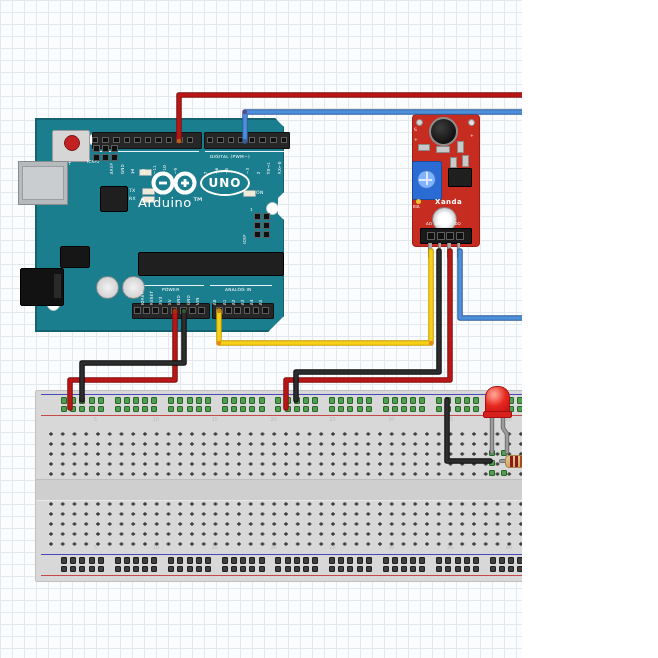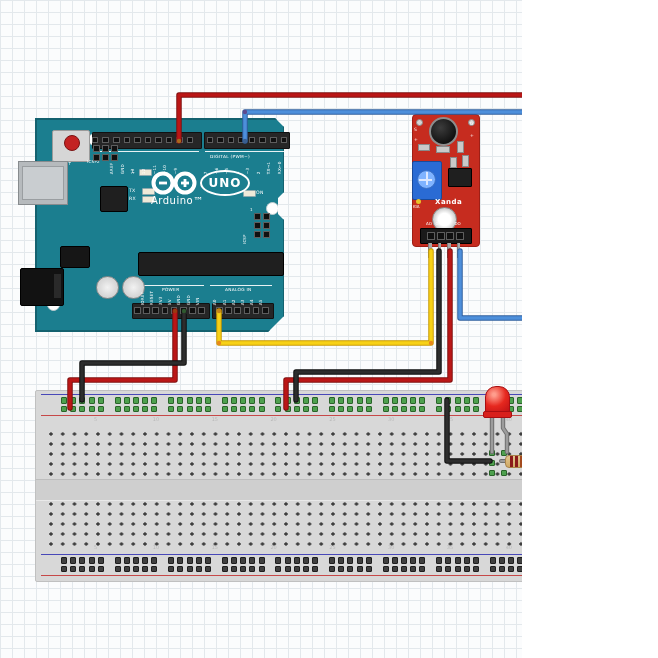--- a/index.html
+++ b/index.html
@@ -112,21 +112,21 @@
       <circle cx="15" cy="15" r="9.5" fill="none" stroke="#fff" stroke-width="4"></circle>
       <circle cx="37" cy="15" r="9.5" fill="none" stroke="#fff" stroke-width="4"></circle>
       <rect x="11" y="13.6" width="8" height="2.8" fill="#fff"></rect>
       <rect x="33" y="13.6" width="8" height="2.8" fill="#fff"></rect>
       <rect x="35.6" y="11" width="2.8" height="8" fill="#fff"></rect>
     </svg>
     <div class="c" style="left:165px;top:52px;width:46px;height:22px;border:2px solid #fff;border-radius:50%;
                 display:flex;align-items:center;justify-content:center">
       <span class="blabel" style="position:static;font-size:12px;font-weight:bold;letter-spacing:1px">UNO</span>
     </div>
-    <div class="blabel" style="left:116px;top:78px;font-size:10px;letter-spacing:.5px">Arduino™</div>
+    <div class="blabel" style="left:103px;top:78px;font-size:13px;letter-spacing:.5px">Arduino™</div>
 
     <div class="chip" style="left:65px;top:68px;width:26px;height:24px"></div>
     <div class="chip" style="left:103px;top:134px;width:144px;height:22px"></div>
     <div class="chip" style="left:25px;top:128px;width:28px;height:20px;background:#161616"></div>
     <div class="c" style="left:61px;top:158px;width:21px;height:21px;border-radius:50%;background:radial-gradient(#f2f2f2,#c6c6c6);border:1px solid #8a8a8a"></div>
     <div class="c" style="left:87px;top:158px;width:21px;height:21px;border-radius:50%;background:radial-gradient(#f2f2f2,#c6c6c6);border:1px solid #8a8a8a"></div>
   </div>
 
   <div class="c" style="left:18px;top:161px;width:48px;height:42px;background:#b6babd;border:1px solid #878b8e;z-index:3">
     <div style="position:absolute;left:3px;top:4px;width:40px;height:32px;background:#c9cdd0;border:1px solid #9a9ea1"></div>

